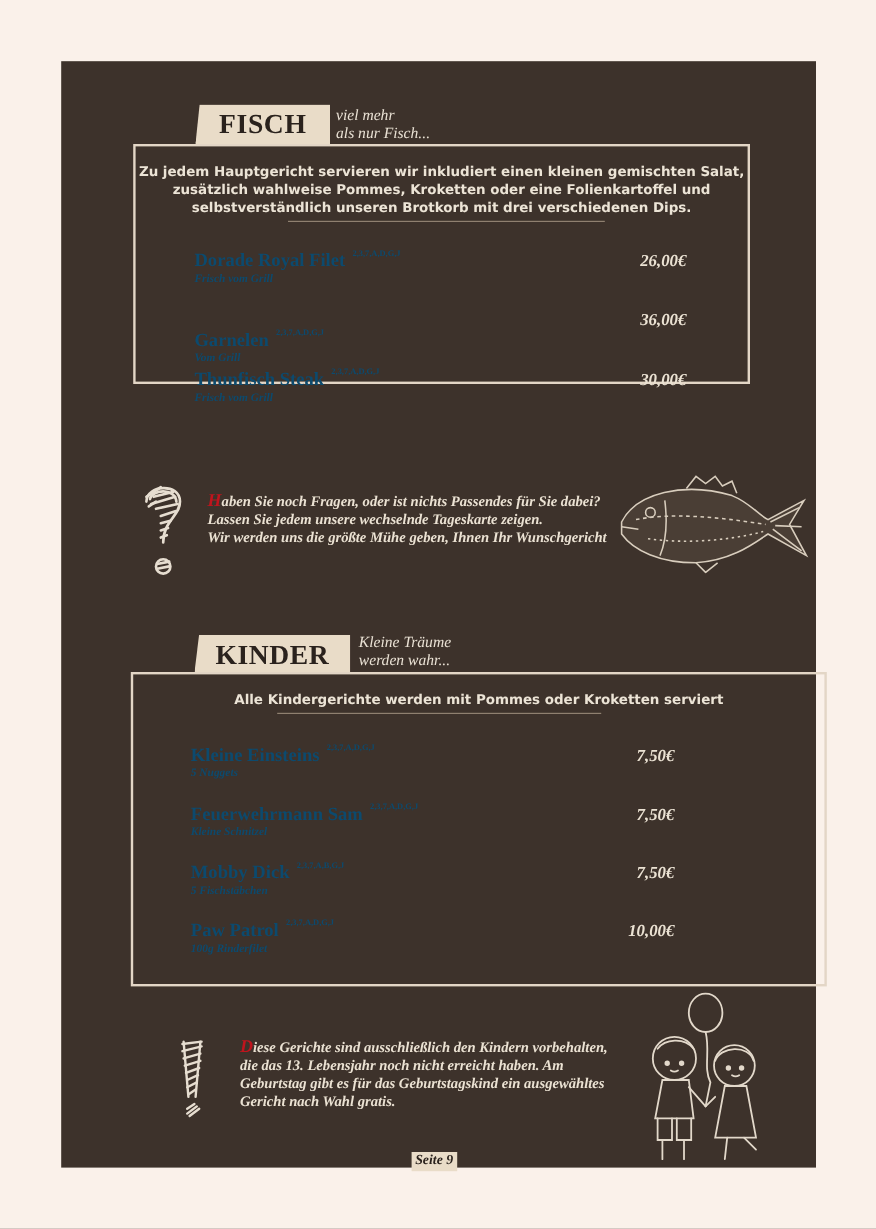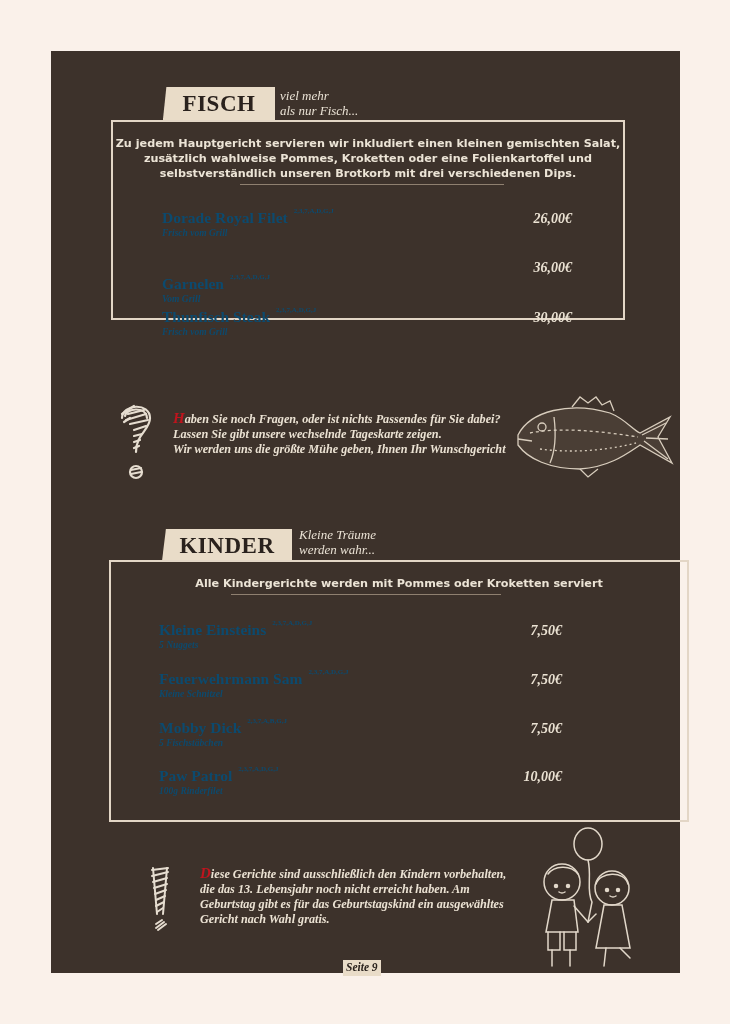--- a/index.html
+++ b/index.html
@@ -63,21 +63,21 @@
     <path d="M6 18 C6 4, 34 2, 34 18 C34 30, 20 34, 20 52"></path>
     <path d="M9 16 C10 8, 30 6, 31 18"></path>
     <path d="M12 14 L28 10 M10 20 L30 14 M14 24 L32 20 M18 30 L30 26 M18 36 L26 34 M18 42 L24 40 M18 48 L23 46"></path>
     <path d="M6 14 L18 6 M8 22 L14 18"></path>
     <ellipse cx="20" cy="72" rx="6" ry="6"></ellipse>
     <path d="M15 70 L25 68 M15 74 L25 72"></path>
   </g>
 </svg>
 <div class="note" style="left:173px;top:411px;">
   <div><span class="dropcap">H</span><span>aben Sie noch Fragen, oder ist nichts Passendes für Sie dabei?</span></div>
-  <div>Lassen Sie gibt unsere wechselnde Tageskarte zeigen.</div>
+  <div>Lassen Sie jedem unsere wechselnde Tageskarte zeigen.</div>
   <div>Wir werden uns die größte Mühe geben, Ihnen Ihr Wunschgericht</div>
 </div>
 <svg style="position:absolute;left:510px;top:393px;" width="165" height="85" viewBox="0 0 165 85">
   <g stroke="#d8cdbd" stroke-width="1.3" fill="none">
     <path d="M8 42 C20 18, 60 8, 100 20 C115 26, 122 36, 130 40 L160 24 L148 44 L162 70 L130 52 C118 60, 100 74, 70 76 C40 76, 18 66, 8 52 Z" fill="#4a3e35"></path>
     <path d="M62 14 L70 4 L78 10 L86 4 L92 12 L100 8 L104 18"></path>
     <circle cx="32" cy="34" r="4"></circle>
     <path d="M8 46 L22 48"></path>
     <path d="M44 24 C46 40, 46 56, 40 70"></path>
     <path d="M20 40 C50 34, 90 38, 128 44" stroke-dasharray="3 3"></path>

